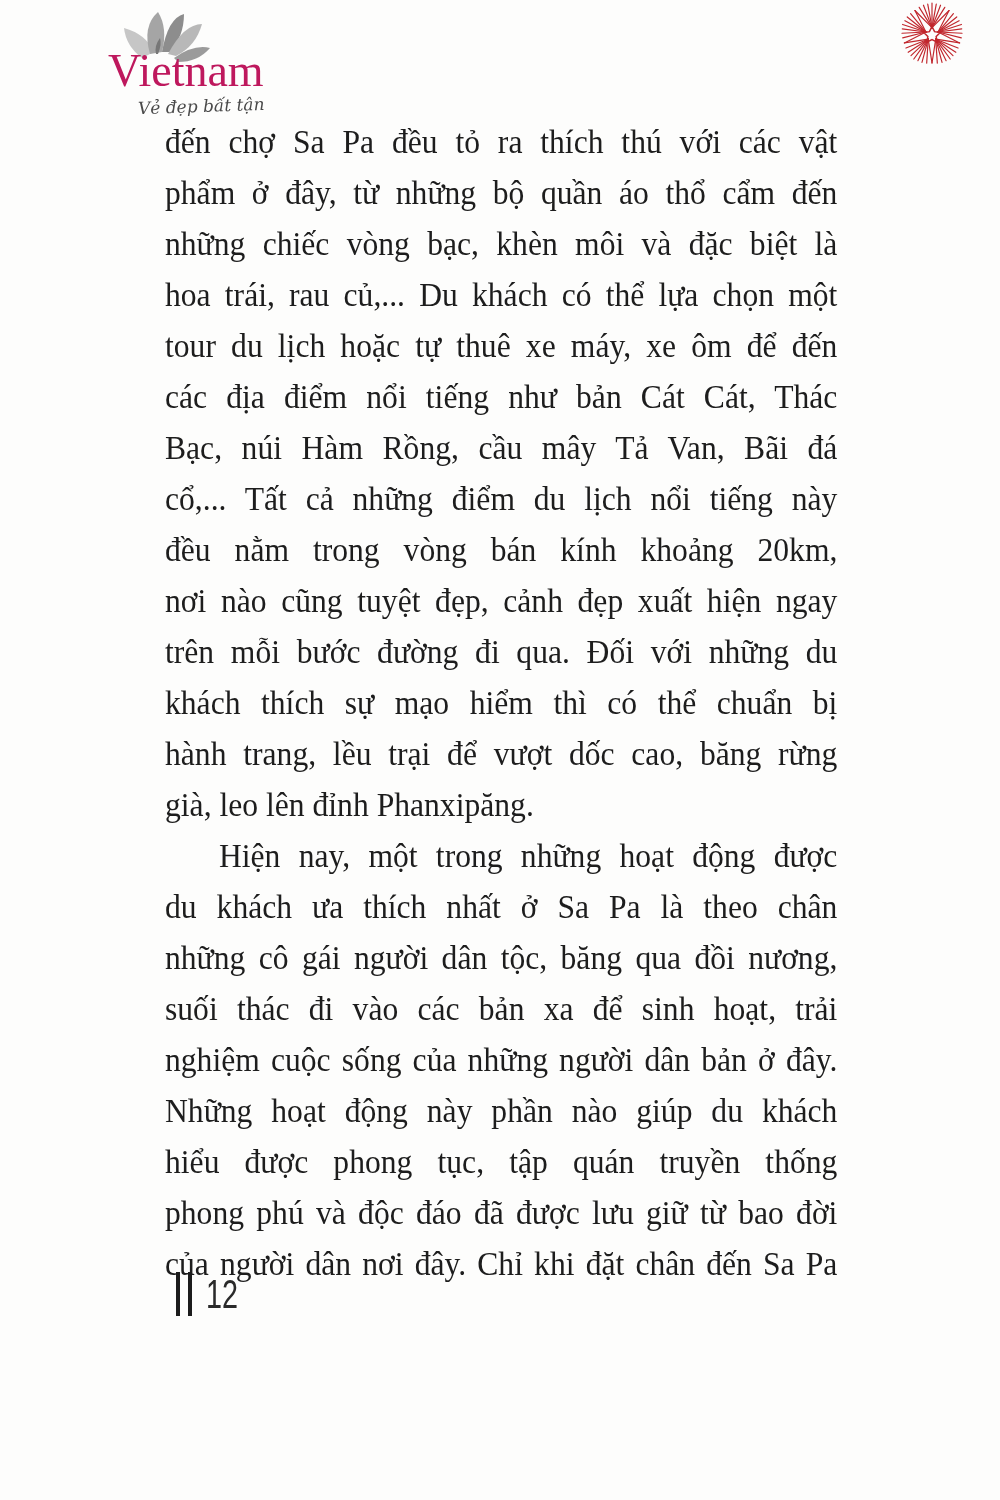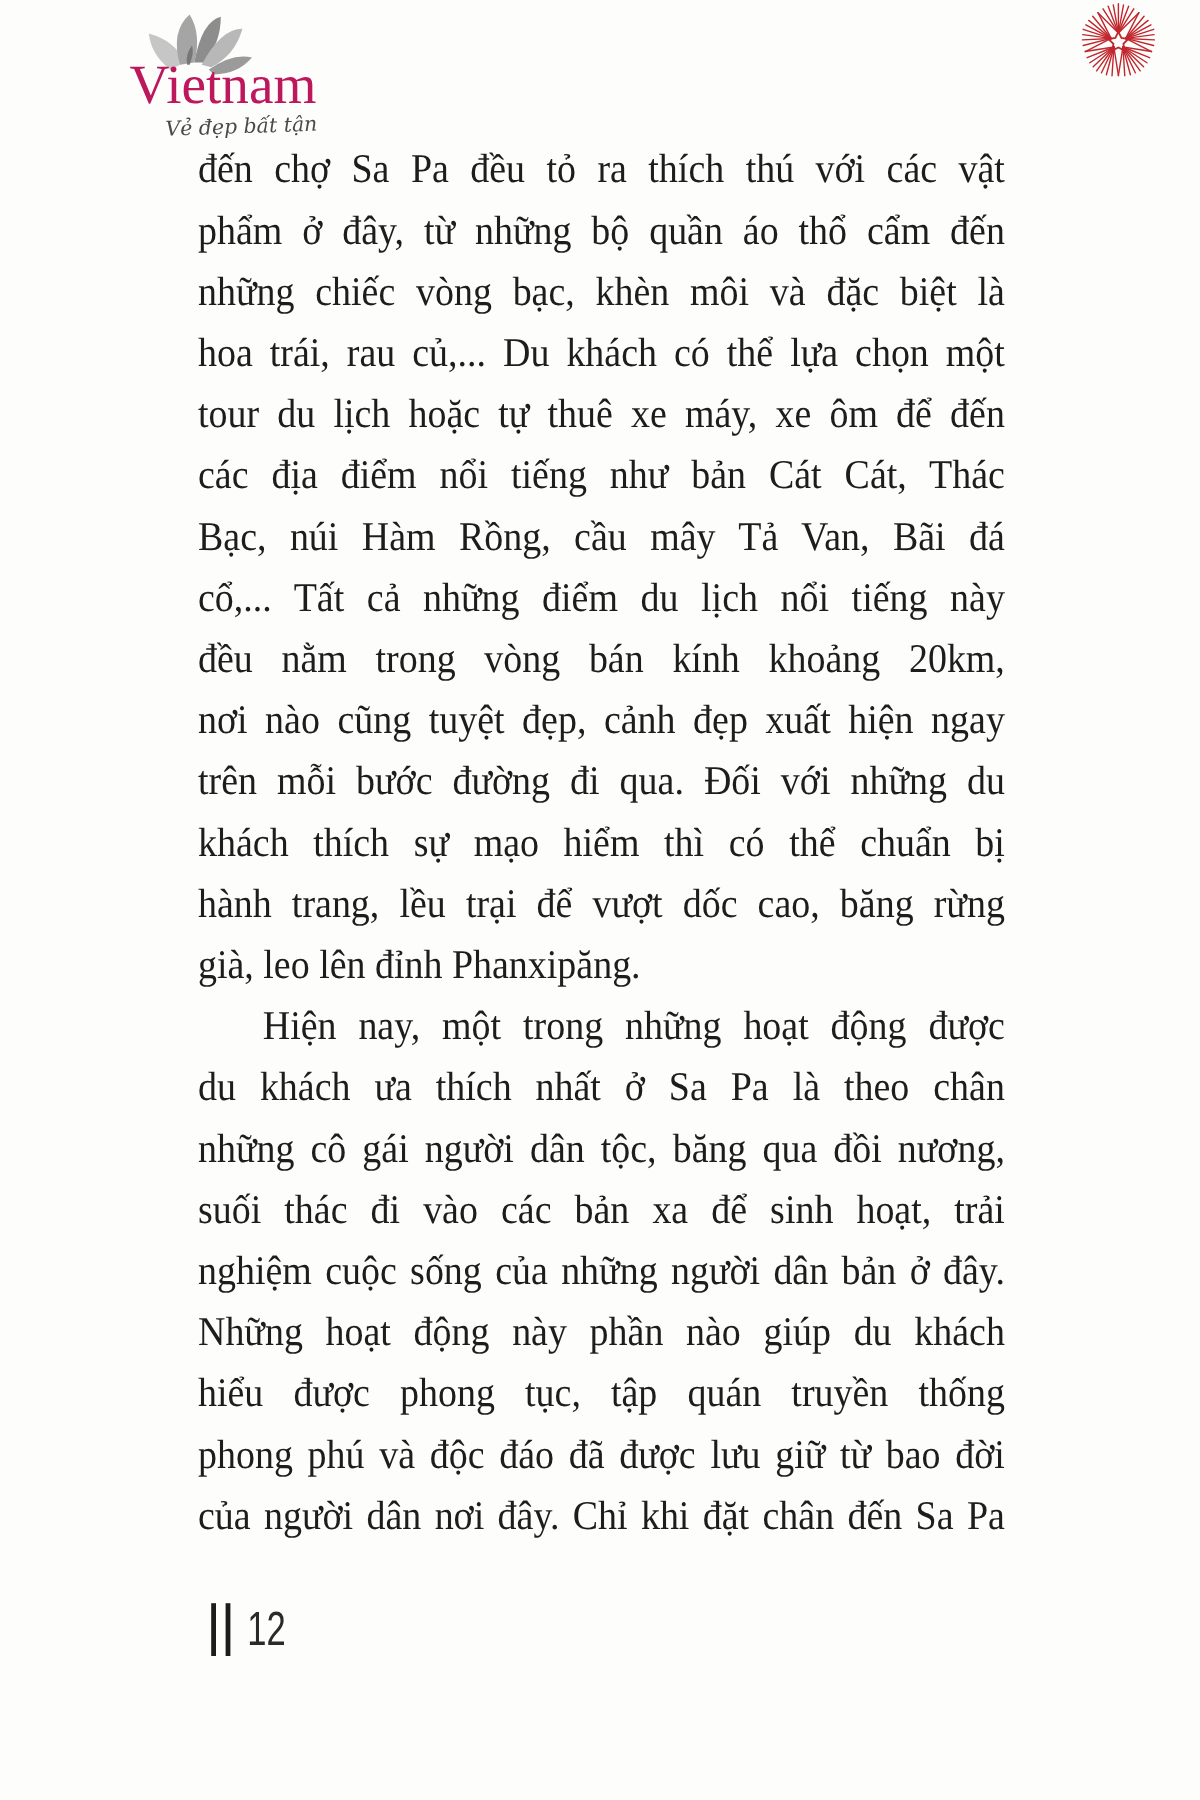--- a/index.html
+++ b/index.html
@@ -59,21 +59,21 @@
   }
   .body-text .line.last{
     text-align-last:left;
   }
   .body-text .line.indent{
     padding-left:58px;
   }
 
   
   .footer{
-    position:absolute;left:176px;top:1336px;height:44px;
+    position:absolute;left:176px;top:1272px;height:44px;
     display:flex;align-items:flex-start;
   }
   .page-bars{display:flex;gap:8px;height:44px;}
   .page-bars i{display:block;width:4px;height:44px;background:#1c1c1c;}
   .page-number{
     margin-left:14px;
     font-family:"Liberation Sans","DejaVu Sans",sans-serif;
     font-size:40px;line-height:44px;color:#2a2a2a;
     transform:scaleX(0.72);transform-origin:left bottom;
   }

